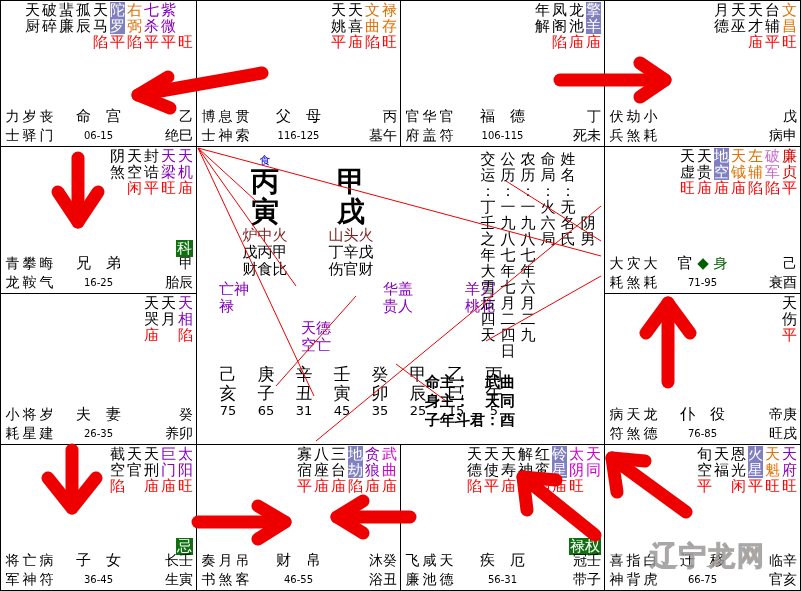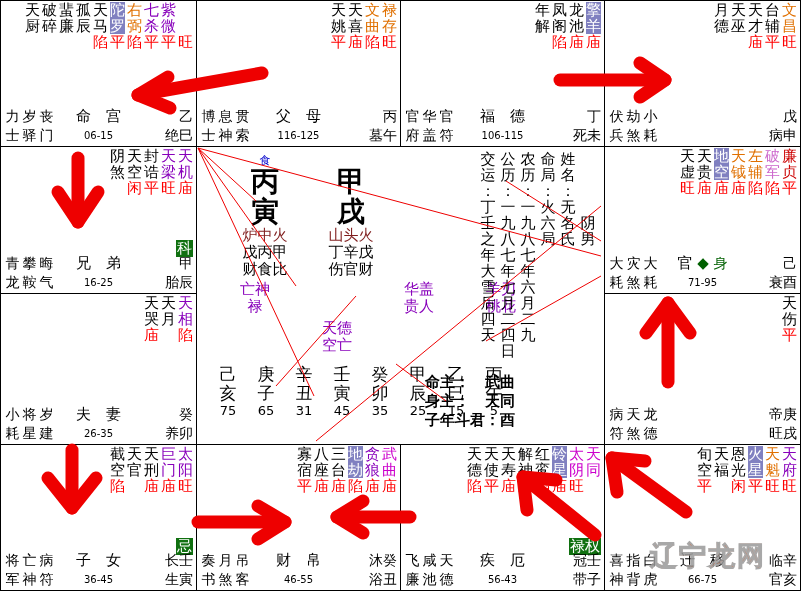--- a/index.html
+++ b/index.html
@@ -37,21 +37,21 @@
           box-sizing:border-box;border:1px solid #000;background:#fff;}
 
   .bz{position:absolute;text-align:center;}
   .bz .tg{font-size:28px;line-height:30px;font-weight:bold;}
   .bz .dz{font-size:28px;line-height:30px;font-weight:bold;}
   .bz .sx{font-size:11px;line-height:12px;color:#0000cc;height:12px;}
   .bz .ny{font-size:15px;line-height:17px;color:#7f1d1d;}
   .bz .cg{font-size:15px;line-height:17px;color:#000;}
   .bz .ss{font-size:15px;line-height:17px;color:#000;}
 
-  .shensha{position:absolute;text-align:center;color:#8800bb;font-size:15px;line-height:17px;}
+  .shensha{position:absolute;color:#8800bb;font-size:15px;line-height:17px;}
 
   .daxian{position:absolute;left:0;top:218px;width:100%;}
   .dxcol{position:absolute;text-align:center;width:34px;}
   .dxcol .g{font-size:17px;line-height:19px;}
   .dxcol .z{font-size:17px;line-height:19px;}
   .dxcol .n{font-size:13px;line-height:15px;}
 
   .info{position:absolute;right:6px;top:4px;display:flex;flex-direction:row;}
   .infocol{display:flex;flex-direction:column;align-items:center;width:20px;}
   .infocol .lab{font-size:15px;line-height:16px;}
@@ -480,20 +480,24 @@
           <div style="display: flex; flex-direction: column; align-items: center; width: 17px;">
             <div style="line-height: 19px;">天</div>
             <div style="line-height: 19px;">煞</div>
           </div>
           <div style="display: flex; flex-direction: column; align-items: center; width: 17px;">
             <div style="line-height: 19px;">龙</div>
             <div style="line-height: 19px;">德</div>
           </div>
         </div>
       </div>
+    <div class="b-mid">
+      <div class="pal">仆 役</div>
+      <div class="age">76-85</div>
+    </div>
     <div class="b-right">
         <div class="vcol">
           <div style="line-height: 19px;">帝</div>
           <div style="line-height: 19px;">旺</div>
         </div>
         <div class="vcol">
           <div style="line-height: 19px;">庚</div>
           <div style="line-height: 19px;">戌</div>
         </div>
       </div>
@@ -661,21 +665,21 @@
             <div style="line-height: 19px;">池</div>
           </div>
           <div style="display: flex; flex-direction: column; align-items: center; width: 17px;">
             <div style="line-height: 19px;">天</div>
             <div style="line-height: 19px;">德</div>
           </div>
         </div>
       </div>
     <div class="b-mid">
       <div class="pal">疾 厄</div>
-      <div class="age">56-43</div>
+      <div class="age">56-31</div>
     </div>
     <div class="b-right">
         <div class="vcol">
           <div style="line-height: 19px;">冠</div>
           <div style="line-height: 19px;">带</div>
         </div>
         <div class="vcol">
           <div style="line-height: 19px;">壬</div>
           <div style="line-height: 19px;">子</div>
         </div>

